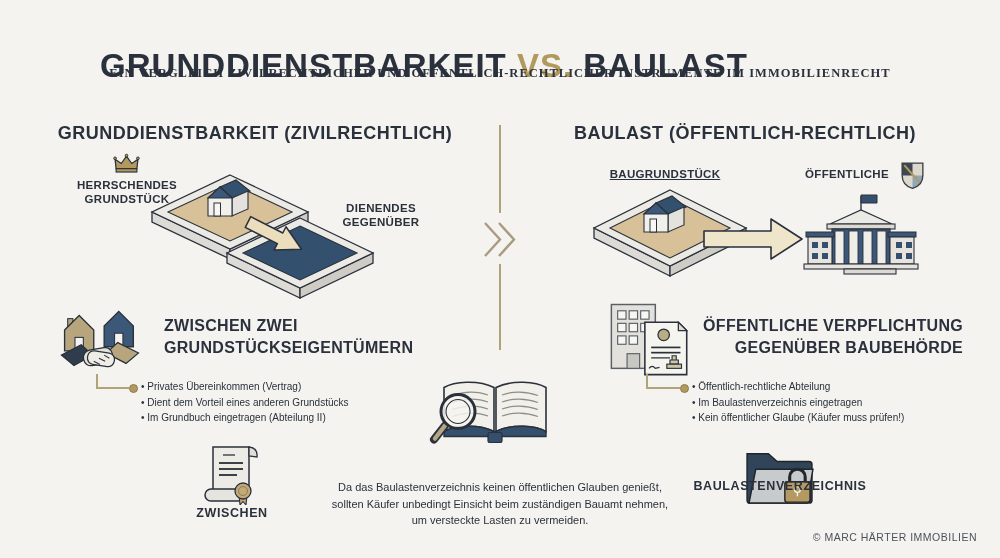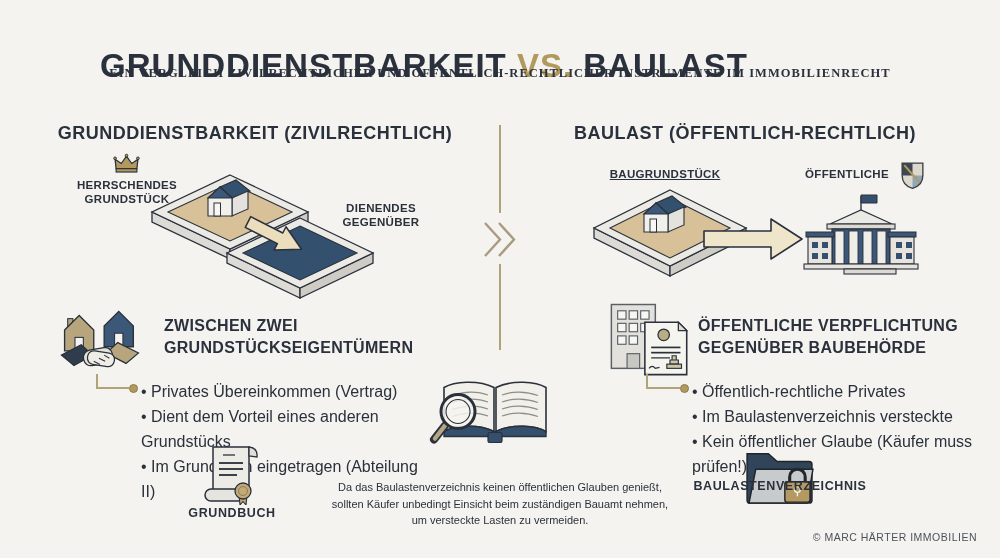--- a/index.html
+++ b/index.html
@@ -22,21 +22,21 @@
   .sec-head.left{left:55px;top:123px;width:400px;}
   .sec-head.right{left:560px;top:123px;width:370px;}
   
   .small-label{font-size:11.5px;font-weight:700;letter-spacing:.3px;text-align:center;line-height:1.25;}
   
   .vline{width:2px;background:var(--line);}
   
   .rel-head{font-size:16px;font-weight:700;letter-spacing:.3px;line-height:1.35;}
   .connector{background:var(--line);}
   .dot{width:9px;height:9px;border-radius:50%;background:var(--gold);border:1px solid #8d7c4e;box-sizing:border-box;}
-  .bullets{font-size:16px;line-height:1.57;}
+  .bullets{font-size:10px;line-height:1.57;}
   .bullet::before{content:"•  ";}
   
   .notice-head{left:250px;top:456px;width:500px;text-align:center;font-size:16.5px;font-weight:700;letter-spacing:.3px;}
   .notice-body{left:328px;top:479px;width:344px;text-align:center;font-size:11px;line-height:1.52;}
   
   .register-label{font-size:12.5px;font-weight:700;letter-spacing:.6px;text-align:center;}
   
   .footer{right:23px;top:531px;font-size:10.5px;letter-spacing:.5px;color:#4c525b;margin-left:26px;}
   svg{display:block;}
 </style>
@@ -181,27 +181,27 @@
     <path d="M40,22 H72 l8,8 V72 H40 Z" fill="#f6f4ee" stroke="#2a313c" stroke-width="1.5"></path>
     <path d="M72,22 v8 h8 Z" fill="#e0ded6" stroke="#2a313c" stroke-width="1.2"></path>
     <circle cx="58" cy="34" r="5.5" fill="#b9ad85" stroke="#2a313c" stroke-width="1.2"></circle>
     <line x1="46" y1="46" x2="74" y2="46" stroke="#2a313c" stroke-width="1.6"></line>
     <line x1="46" y1="51" x2="74" y2="51" stroke="#2a313c" stroke-width="1.6"></line>
     <line x1="46" y1="56" x2="64" y2="56" stroke="#2a313c" stroke-width="1.2"></line>
     <path d="M44,66 q3,-4 6,0 l4,-1" fill="none" stroke="#2a313c" stroke-width="1.2"></path>
     <path d="M64,58 h8 v4 h-8 Z M66,54 h4 v4 h-4 Z" fill="#cfc6a8" stroke="#2a313c" stroke-width="1.1"></path>
     <rect x="61" y="62" width="14" height="4" fill="#cfc6a8" stroke="#2a313c" stroke-width="1.1"></rect>
   </svg>
-  <div class="abs rel-head" style="left:698px;top:315px;width:265px;">ÖFFENTLICHE VERPFLICHTUNG GEGENÜBER BAUBEHÖRDE</div>
+  <div class="abs rel-head" style="left:698px;top:315px;width:265px;text-align:right;">ÖFFENTLICHE VERPFLICHTUNG GEGENÜBER BAUBEHÖRDE</div>
   <div class="abs connector" style="left:646px;top:374px;width:2px;height:15px;"></div>
   <div class="abs connector" style="left:646px;top:387px;width:34px;height:2px;"></div>
   <div class="abs dot" style="left:680px;top:384px;"></div>
   <div class="abs bullets" style="left:692px;top:379px;width:290px;">
-    <div class="bullet">Öffentlich-rechtliche Privates</div>
-    <div class="bullet">Im Baulastenverzeichnis versteckte</div>
+    <div class="bullet">Öffentlich-rechtliche Abteilung</div>
+    <div class="bullet">Im Baulastenverzeichnis eingetragen</div>
     <div class="bullet">Kein öffentlicher Glaube (Käufer muss prüfen!)</div>
   </div>
 
   <svg class="abs" style="left:428px;top:375px;" width="135" height="73" viewBox="0 0 135 72">
     <path d="M16,12 C26,6 50,4 66,12 L66,56 C50,48 26,50 16,56 Z" fill="#f2f0ea" stroke="#2a313c" stroke-width="1.6"></path>
     <path d="M118,12 C108,6 84,4 68,12 L68,56 C84,48 108,50 118,56 Z" fill="#f2f0ea" stroke="#2a313c" stroke-width="1.6"></path>
     <path d="M24,20 C36,15.5 50,15.5 60,19.5 M24,27 C36,22.5 50,22.5 60,26.5 M24,34 C36,29.5 50,29.5 60,33.5 M24,41 C36,36.5 50,36.5 60,40.5" fill="none" stroke="#8f8d87" stroke-width="1.2"></path>
     <path d="M110,20 C98,15.5 84,15.5 74,19.5 M110,27 C98,22.5 84,22.5 74,26.5 M110,34 C98,29.5 84,29.5 74,33.5 M110,41 C98,36.5 84,36.5 74,40.5" fill="none" stroke="#8f8d87" stroke-width="1.2"></path>
     <path d="M16,56 C26,50 50,48 66,56 L68,56 C84,48 108,50 118,56 L118,61 H16 Z" fill="#35506e" stroke="#2a313c" stroke-width="1.4"></path>
     <rect x="60" y="57" width="14" height="10" rx="2" fill="#35506e" stroke="#2a313c" stroke-width="1.2"></rect>
@@ -217,21 +217,21 @@
     <path d="M50,4 q9,1 8,10 l-8,-1 Z" fill="#e0ded8" stroke="#2a313c" stroke-width="1.3"></path>
     <rect x="6" y="46" width="40" height="12" rx="6" fill="#e6e4de" stroke="#2a313c" stroke-width="1.5"></rect>
     <line x1="24" y1="12" x2="36" y2="12" stroke="#3a4148" stroke-width="1.4"></line>
     <line x1="20" y1="20" x2="44" y2="20" stroke="#3a4148" stroke-width="2"></line>
     <line x1="20" y1="26" x2="44" y2="26" stroke="#3a4148" stroke-width="2"></line>
     <line x1="20" y1="32" x2="38" y2="32" stroke="#3a4148" stroke-width="2"></line>
     <polygon points="40,52 48,52 47,62 44,58.5 41,62" fill="#c2aa78" stroke="#2a313c" stroke-width="1.1"></polygon>
     <circle cx="44" cy="48" r="8" fill="#c2aa78" stroke="#2a313c" stroke-width="1.3"></circle>
     <circle cx="44" cy="48" r="4.5" fill="none" stroke="#8d7c4e" stroke-width="1"></circle>
   </svg>
-  <div class="abs register-label" style="left:168px;top:506px;width:128px;">GRUNDBUCH</div>
+  <div class="abs register-label" style="left:168px;top:506px;width:128px;">ZWISCHEN</div>
 
   <svg class="abs" style="left:740px;top:444px;" width="80" height="62" viewBox="0 0 80 64">
     <path d="M6,10 h22 l9,8 h33 a3,3 0 0 1 3,3 v37 a3,3 0 0 1 -3,3 H9 a3,3 0 0 1 -3,-3 Z" fill="#31455a" stroke="#20242a" stroke-width="1.5"></path>
     <polygon points="15,26 74,26 68,61 8,61" fill="#c8cbcd" stroke="#20242a" stroke-width="1.5"></polygon>
     <path d="M50,40 v-6 a8,8 0 0 1 16,0 v6" fill="none" stroke="#23262b" stroke-width="3.2"></path>
     <rect x="45" y="39" width="26" height="21" rx="2.5" fill="#b49a62" stroke="#23262b" stroke-width="1.5"></rect>
     <circle cx="58" cy="47" r="3" fill="none" stroke="#f4f2ec" stroke-width="1.4"></circle>
     <line x1="58" y1="49.5" x2="58" y2="54" stroke="#f4f2ec" stroke-width="1.4"></line>
   </svg>
   <div class="abs register-label" style="left:690px;top:479px;width:180px;">BAULASTENVERZEICHNIS</div>

